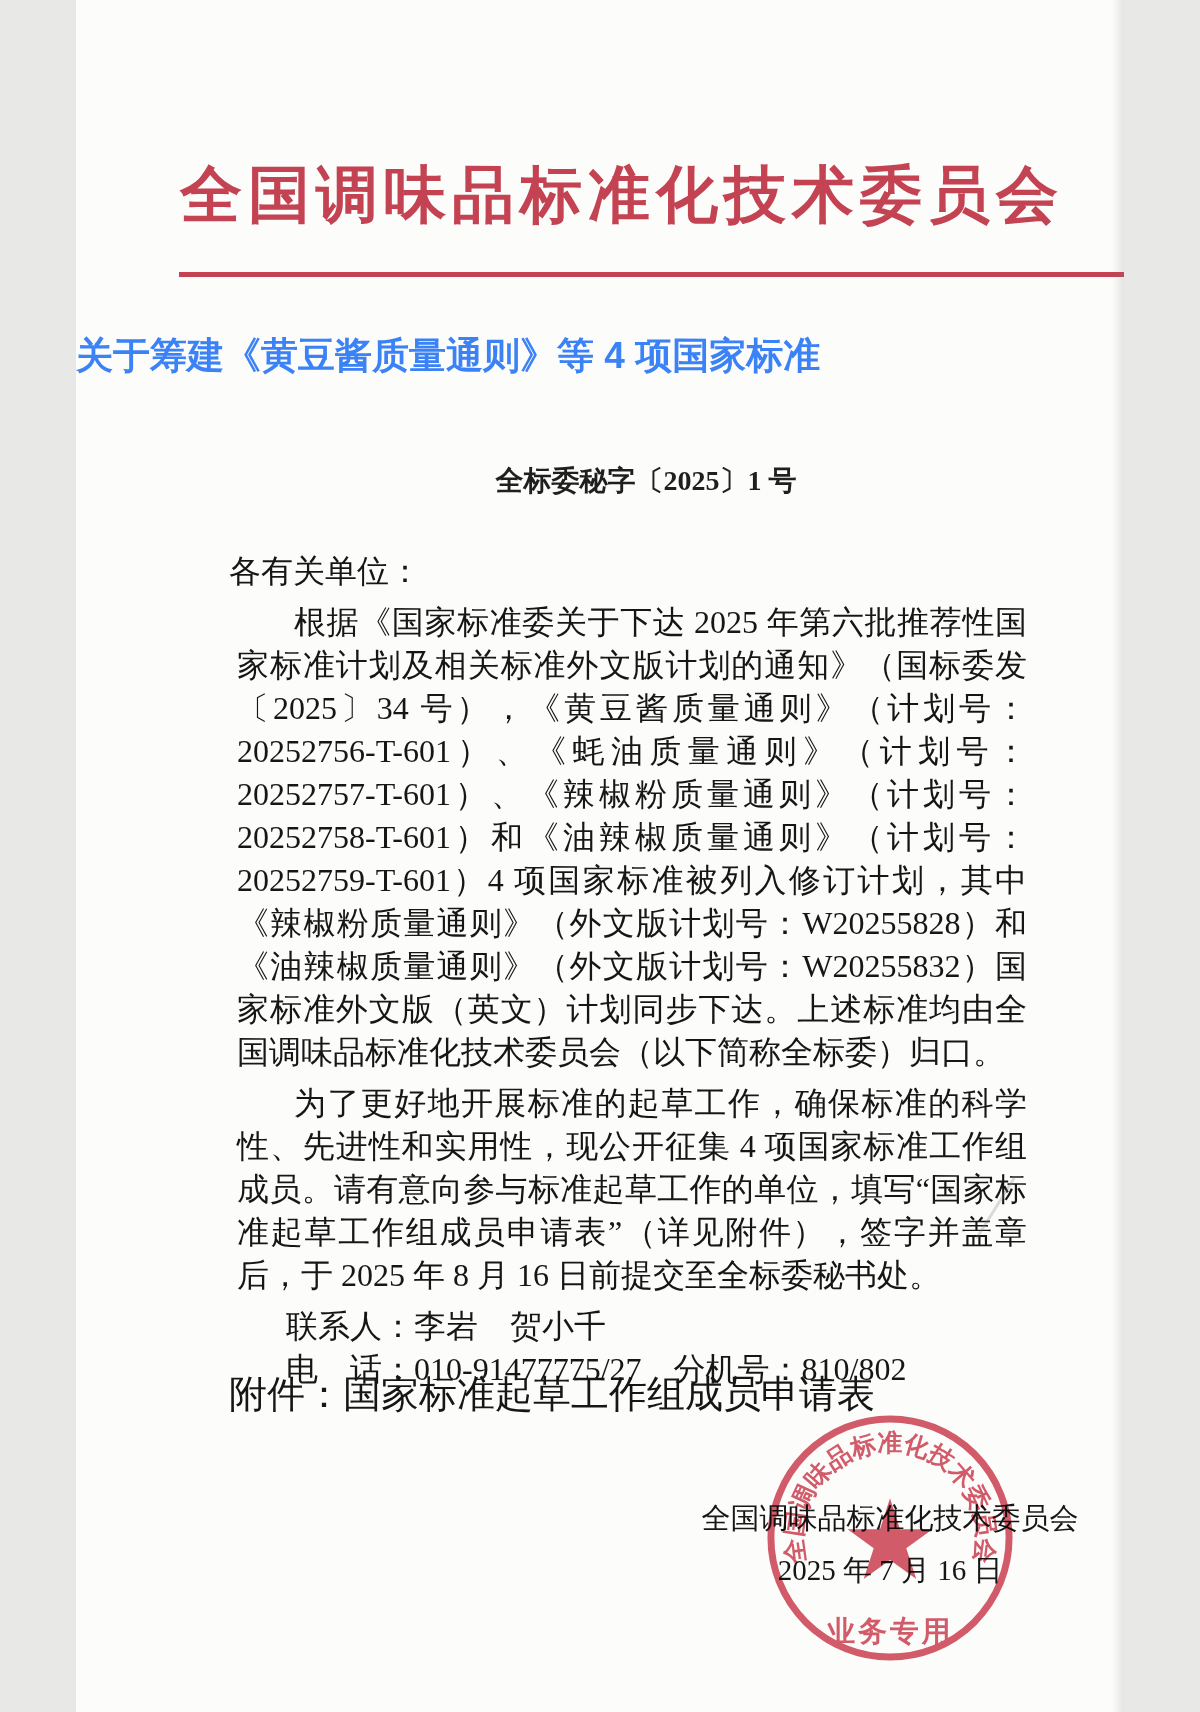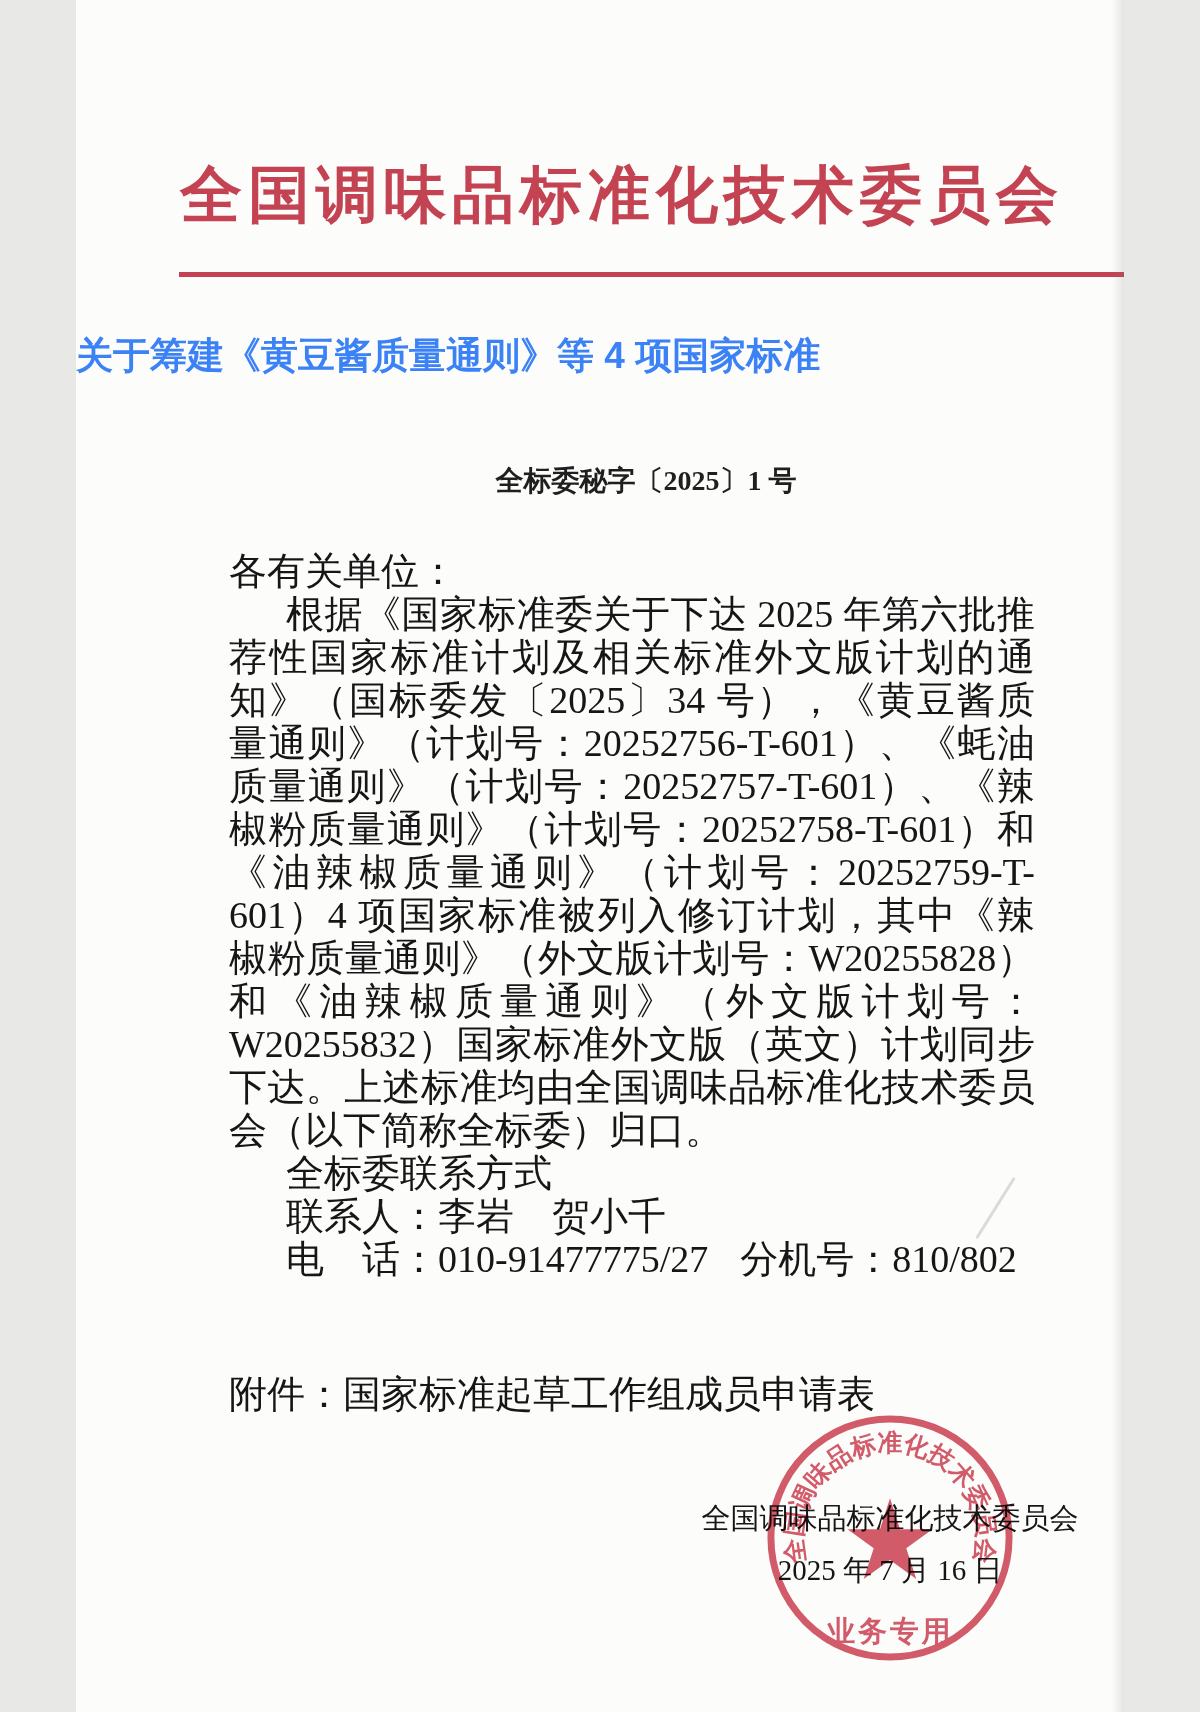--- a/index.html
+++ b/index.html
@@ -23,23 +23,23 @@
     position:absolute; left:0; top:323px; width:1084px; text-align:left;
     font-family:"Liberation Sans","DejaVu Sans",sans-serif;
     font-weight:bold; font-size:37px; line-height:66px; color:#3b82f6;
   }
   .doc-number {
     position:absolute; left:0; top:462px; width:1140px; text-align:center;
     font-size:28px; color:#1f1f1f;font-weight:bold;
   }
   .doc-body {
     position:absolute; left:153px; top:550px; width:806px;
-    font-size:38px; line-height:43px; text-align:justify; text-align-last:left;
+    font-size:32px; line-height:43px; text-align:justify; text-align-last:left;
   }
-  .doc-body p { margin:0; text-indent:57px; }
+  .doc-body p { margin:8px; text-indent:57px; }
   .salutation { text-indent:0; }
   .contact-line { padding-left:57px; }
   .ext-gap { margin-left:32px; }
   .attachment {
     position:absolute; left:153px; top:1369px; font-size:38px; color:#161616;
   }
   .signature {
     position:absolute; left:504px; top:1492px; width:620px; text-align:center;
     font-size:29px; line-height:52px; color:#161616;
   }
@@ -68,21 +68,21 @@
 
   <div class="doc-title">
     <div>关于筹建《黄豆酱质量通则》等 4 项国家标准</div>
   </div>
 
   <div class="doc-number">全标委秘字〔2025〕1 号</div>
 
   <div class="doc-body">
     <div class="salutation">各有关单位：</div>
     <p>根据《国家标准委关于下达 2025 年第六批推荐性国家标准计划及相关标准外文版计划的通知》（国标委发〔2025〕34 号），《黄豆酱质量通则》（计划号：20252756-T-601）、《蚝油质量通则》（计划号：20252757-T-601）、《辣椒粉质量通则》（计划号：20252758-T-601）和《油辣椒质量通则》（计划号：20252759-T-601）4 项国家标准被列入修订计划，其中《辣椒粉质量通则》（外文版计划号：W20255828）和《油辣椒质量通则》（外文版计划号：W20255832）国家标准外文版（英文）计划同步下达。上述标准均由全国调味品标准化技术委员会（以下简称全标委）归口。</p>
-    <div class="contact-line">全标委联系方式</div>
+    <p>为了更好地开展标准的起草工作，确保标准的科学性、先进性和实用性，现公开征集 4 项国家标准工作组成员。请有意向参与标准起草工作的单位，填写“国家标准起草工作组成员申请表”（详见附件），签字并盖章后，于 2025 年 8 月 16 日前提交至全标委秘书处。</p>
     <div class="contact-line"><span>联系人：</span><span>李岩　贺小千</span></div>
     <div class="contact-line"><span>电　话：</span><span>010-91477775/27</span><span class="ext-gap">分机号：</span><span>810/802</span></div>
   </div>
 
   <div class="attachment">附件：国家标准起草工作组成员申请表</div>
 
   <div class="signature">
     <div>全国调味品标准化技术委员会</div>
     <div>2025 年 7 月 16 日</div>
   </div>

